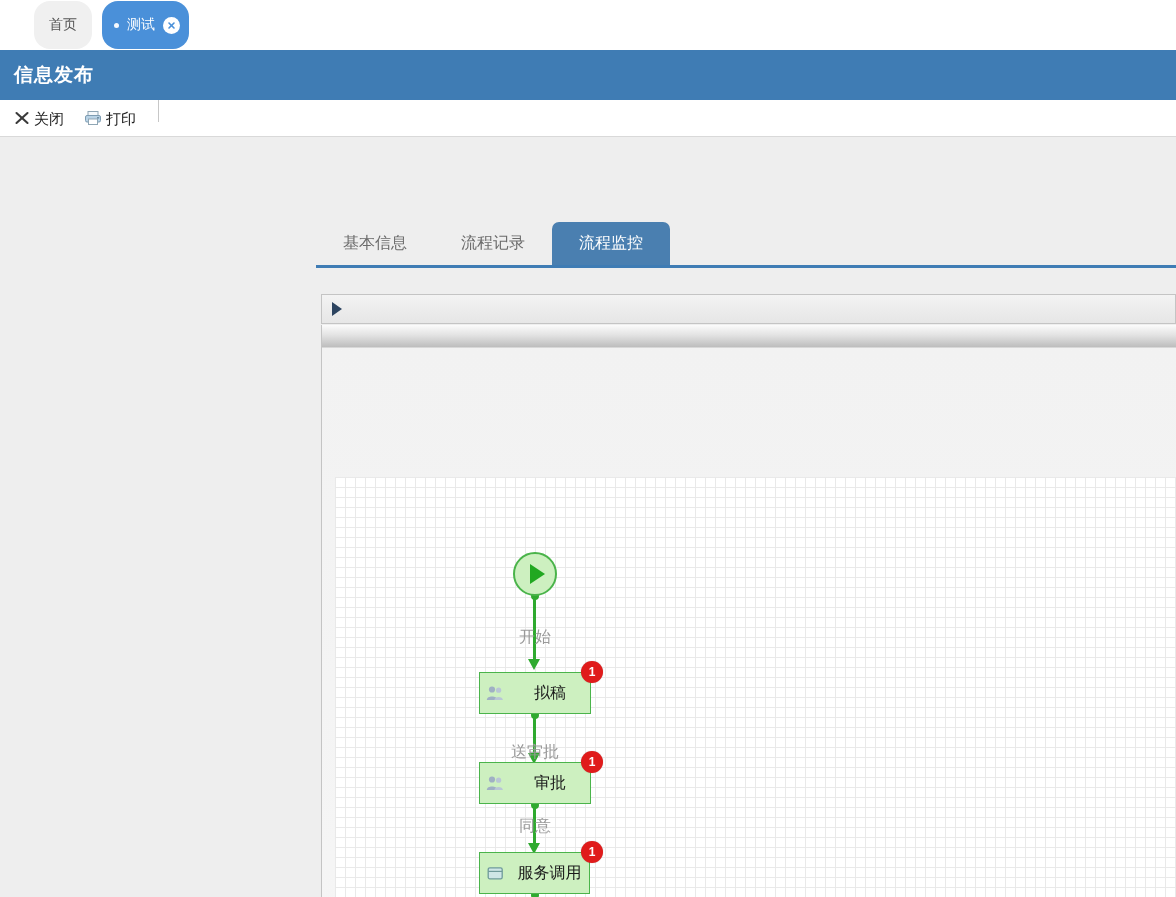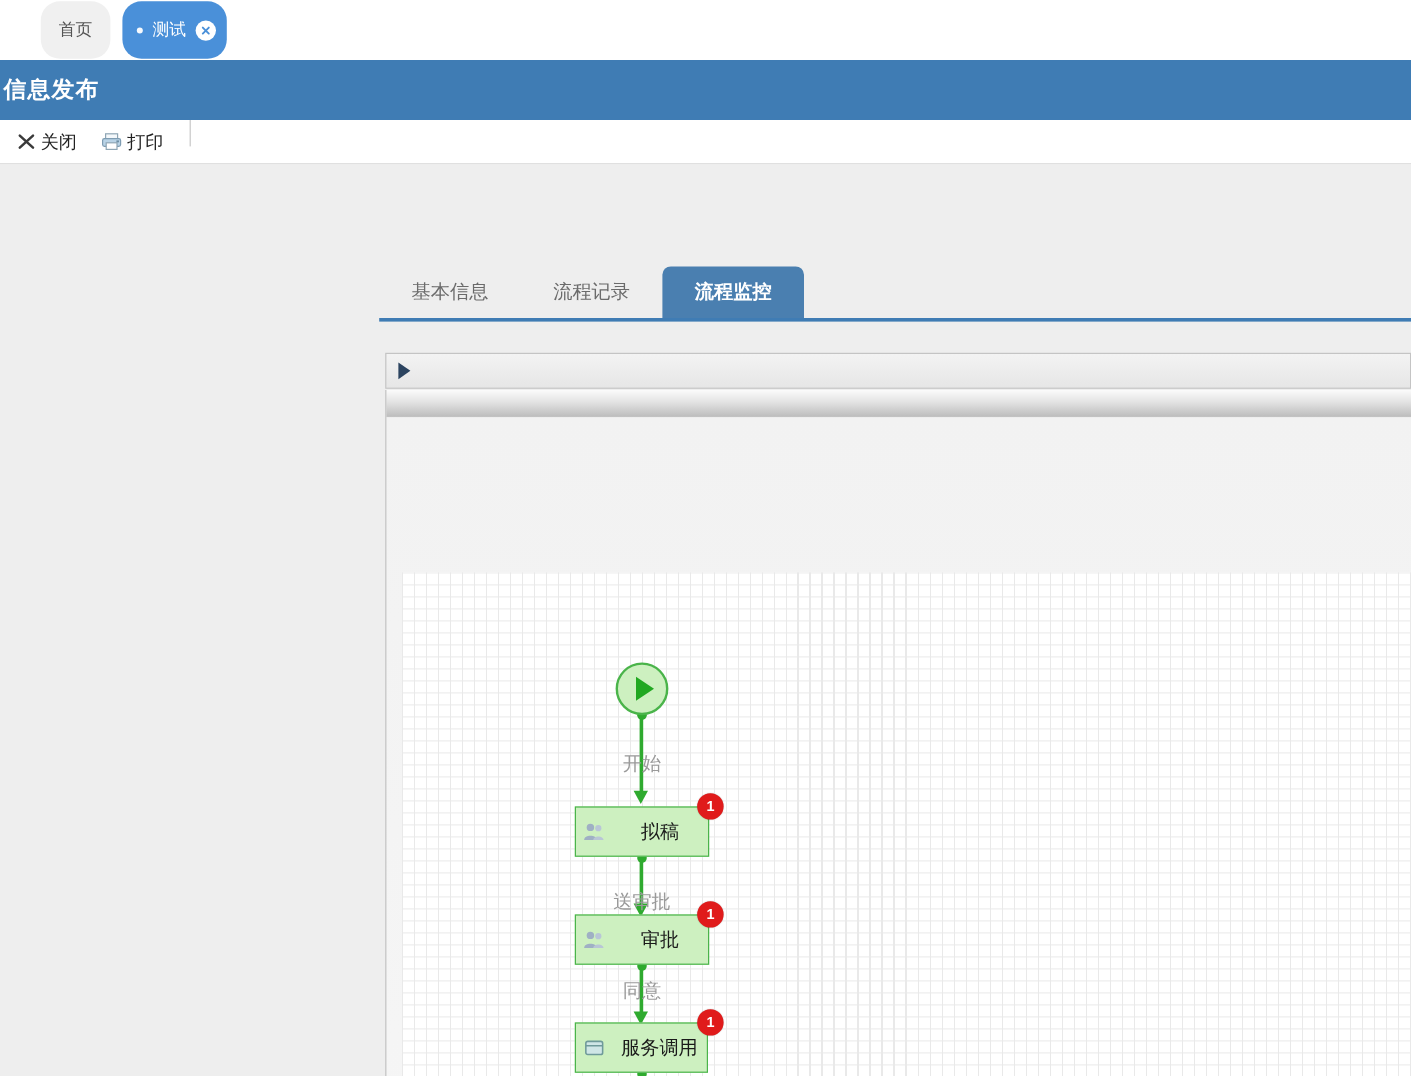--- a/index.html
+++ b/index.html
@@ -40,21 +40,21 @@
     display:flex; align-items:center; justify-content:center;
     font-size:12px; line-height:1; flex:0 0 auto;
     cursor:pointer;
   }
   .closecircle svg{ display:block; }
 
   
   #pagehead{
     height:50px; background:#3f7cb4;
     display:flex; align-items:center;
-    padding-left:3px;
+    padding-left:14px;
     color:#fff; font-size:19px; font-weight:bold;
     letter-spacing:1px;
   }
 
   
   #actionbar{
     height:37px; background:#ffffff;
     border-bottom:1px solid #d9d9d9;
     display:flex; align-items:flex-start;
     padding-left:14px; gap:0px;
@@ -84,21 +84,21 @@
     border-bottom:3px solid #3f7cb4;
     display:flex; align-items:flex-end;
   }
   .ptab{
     height:43px; min-width:118px;
     display:flex; align-items:center; justify-content:center;
     font-size:16px; cursor:pointer;
   }
   .ptab.idle{ color:#6b6b6b; }
   .ptab.sel{
-    background:#4a7fb0; color:#ffffff; font-weight:bold;
+    background:#4a7fb0; color:#ffffff; font-weight:normal;
     border-radius:7px 7px 0 0;
   }
 
   
   #dgTool{
     position:absolute; left:321px; top:157px;
     width:855px; height:30px;
     background:linear-gradient(#f3f3f3,#e6e6e6);
     border:1px solid #c4c4c4;
     display:flex; align-items:center;

